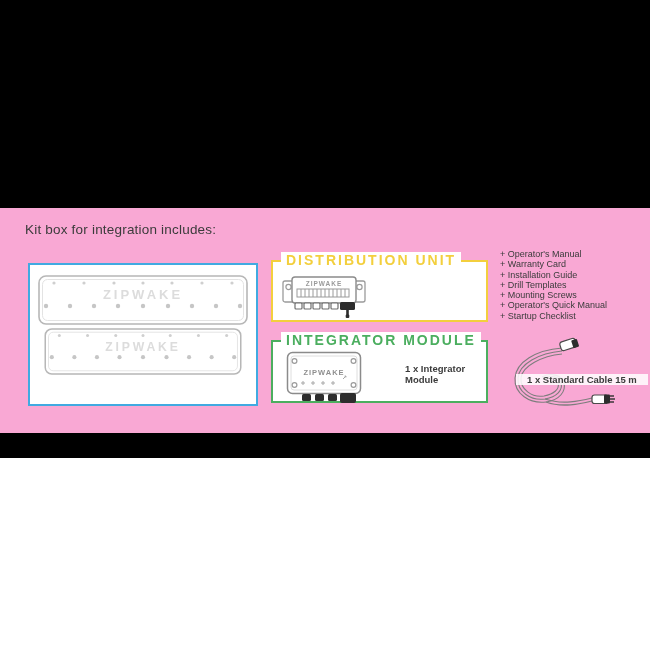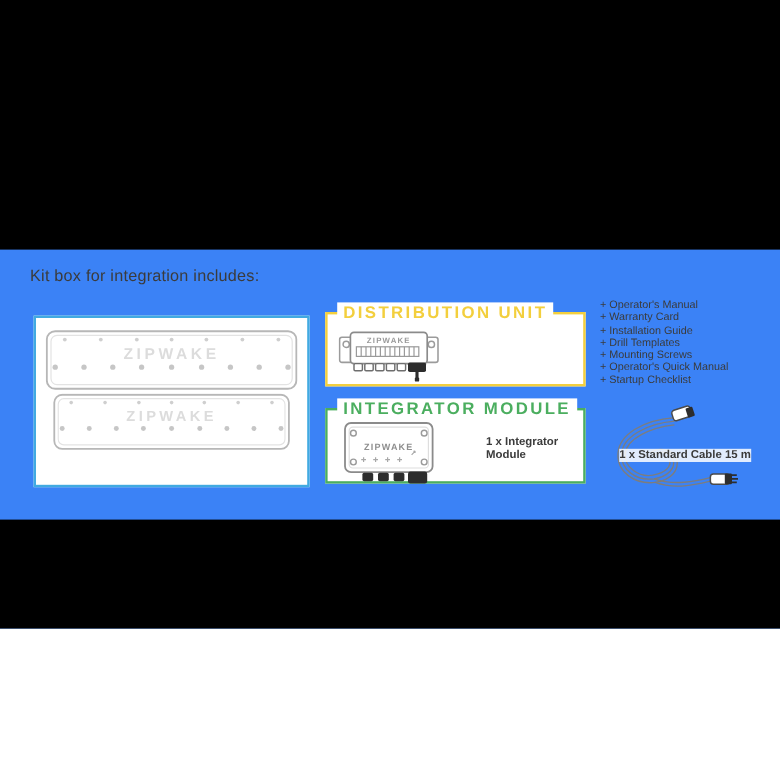--- a/index.html
+++ b/index.html
@@ -1,16 +1,16 @@
 <!DOCTYPE html>
 <html><head>
 <meta charset="utf-8">
 <style>
   html,body{margin:0;padding:0;background:#fff;}
-  .canvas{position:relative;width:650px;height:524px;background:#3b82f6;overflow:hidden;
+  .canvas{position:relative;width:650px;height:458px;background:#f9a8d4;overflow:hidden;
           font-family:"Liberation Sans",sans-serif;color:#3a3a3a;}
   .bar{position:absolute;left:0;width:650px;background:#000;}
   .bar.top{top:0;height:208px;}
   .bar.bottom{top:433px;height:217px;}
   .page-title{position:absolute;left:25px;top:222px;font-size:13.5px;color:#3b3b3b;letter-spacing:.2px;}
   .kitbox{position:absolute;border-style:solid;border-width:2px;background:#fff;}
   .kitbox .legend{position:absolute;top:-10px;left:8px;background:#fff;padding:0 5px;
                   font-size:14px;font-weight:bold;letter-spacing:2px;white-space:nowrap;}
   .box-interceptor{left:28px;top:263px;width:226px;height:139px;border-color:#41aae1;}
   .box-interceptor .legend{color:#41aae1;}
@@ -21,21 +21,21 @@
   .illus{position:absolute;display:block;}
   .caption{position:absolute;font-size:9px;line-height:11px;color:#3b3b3b;}
   .caption .b{font-weight:bold;}
   .cap-interceptor{left:9px;top:112px;}
   .cap-distribution{left:99px;top:17px;}
   .cap-integrator{left:100px;top:21px;margin-left:32px;}
   .includes-list{position:absolute;left:500px;top:249px;margin:0;padding:0;list-style:none;
                  font-size:9px;line-height:10.3px;color:#3b3b3b;}
   .cable-wrap{position:absolute;left:504px;top:336px;width:118px;height:80px;}
   .cable-label{position:absolute;left:12px;top:38px;font-size:9.5px;font-weight:bold;
-               color:#3b3b3b;white-space:nowrap;background:rgba(255,255,255,.85);padding:0 0;}
+               color:#3b3b3b;white-space:nowrap;background:rgba(255,255,255,.85);padding:0 11px;}
   svg text{font-family:"Liberation Sans",sans-serif;}
 </style>
 </head>
 <body>
 
 <div class="canvas">
 
   <div class="bar top"></div>
   <div class="bar bottom"></div>
 

